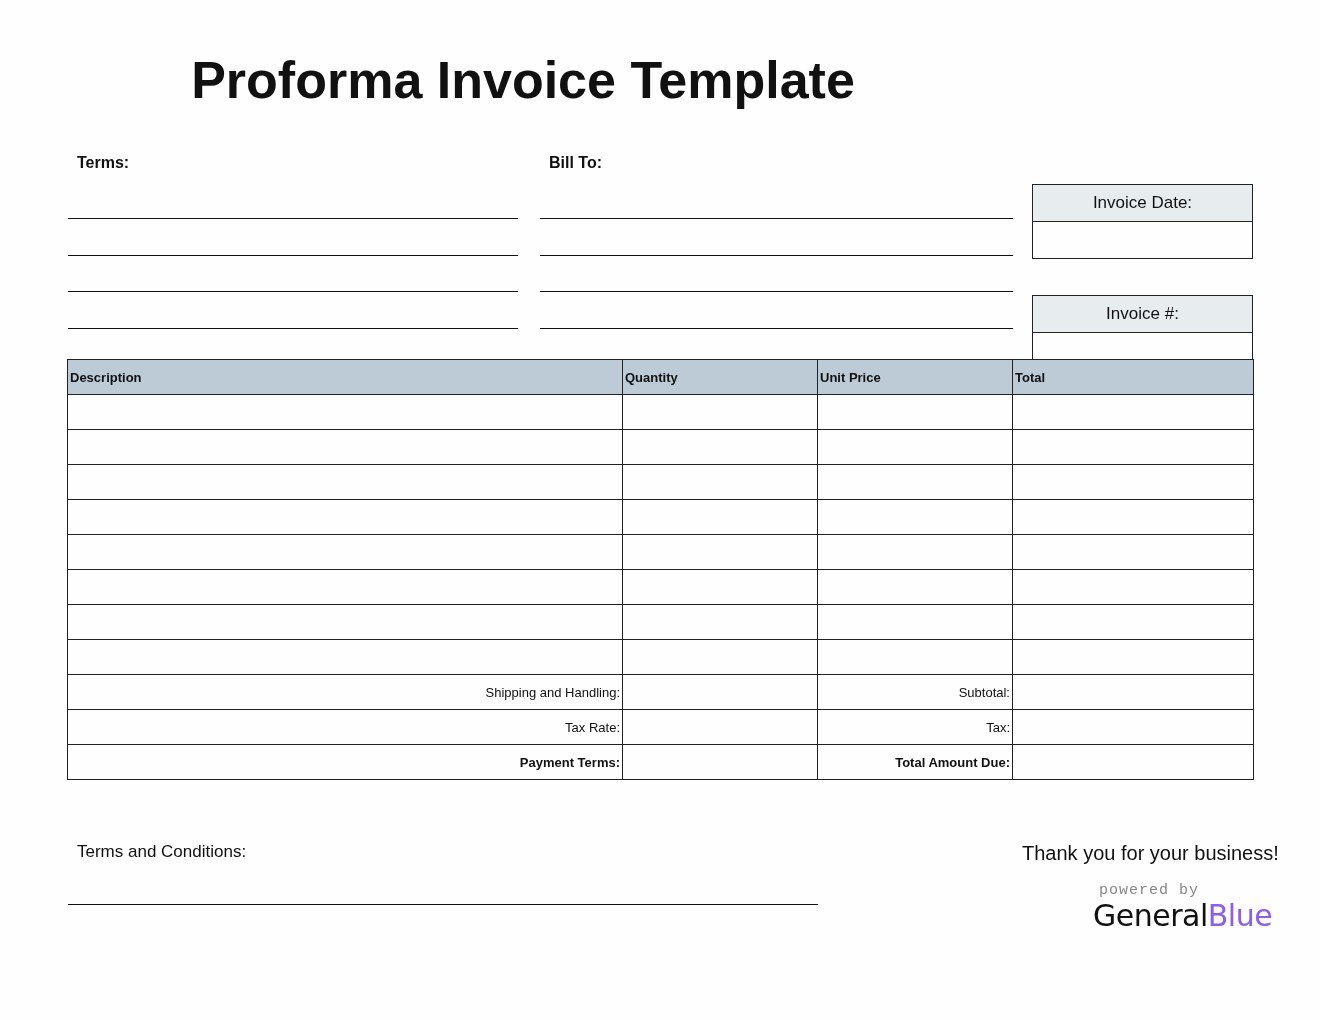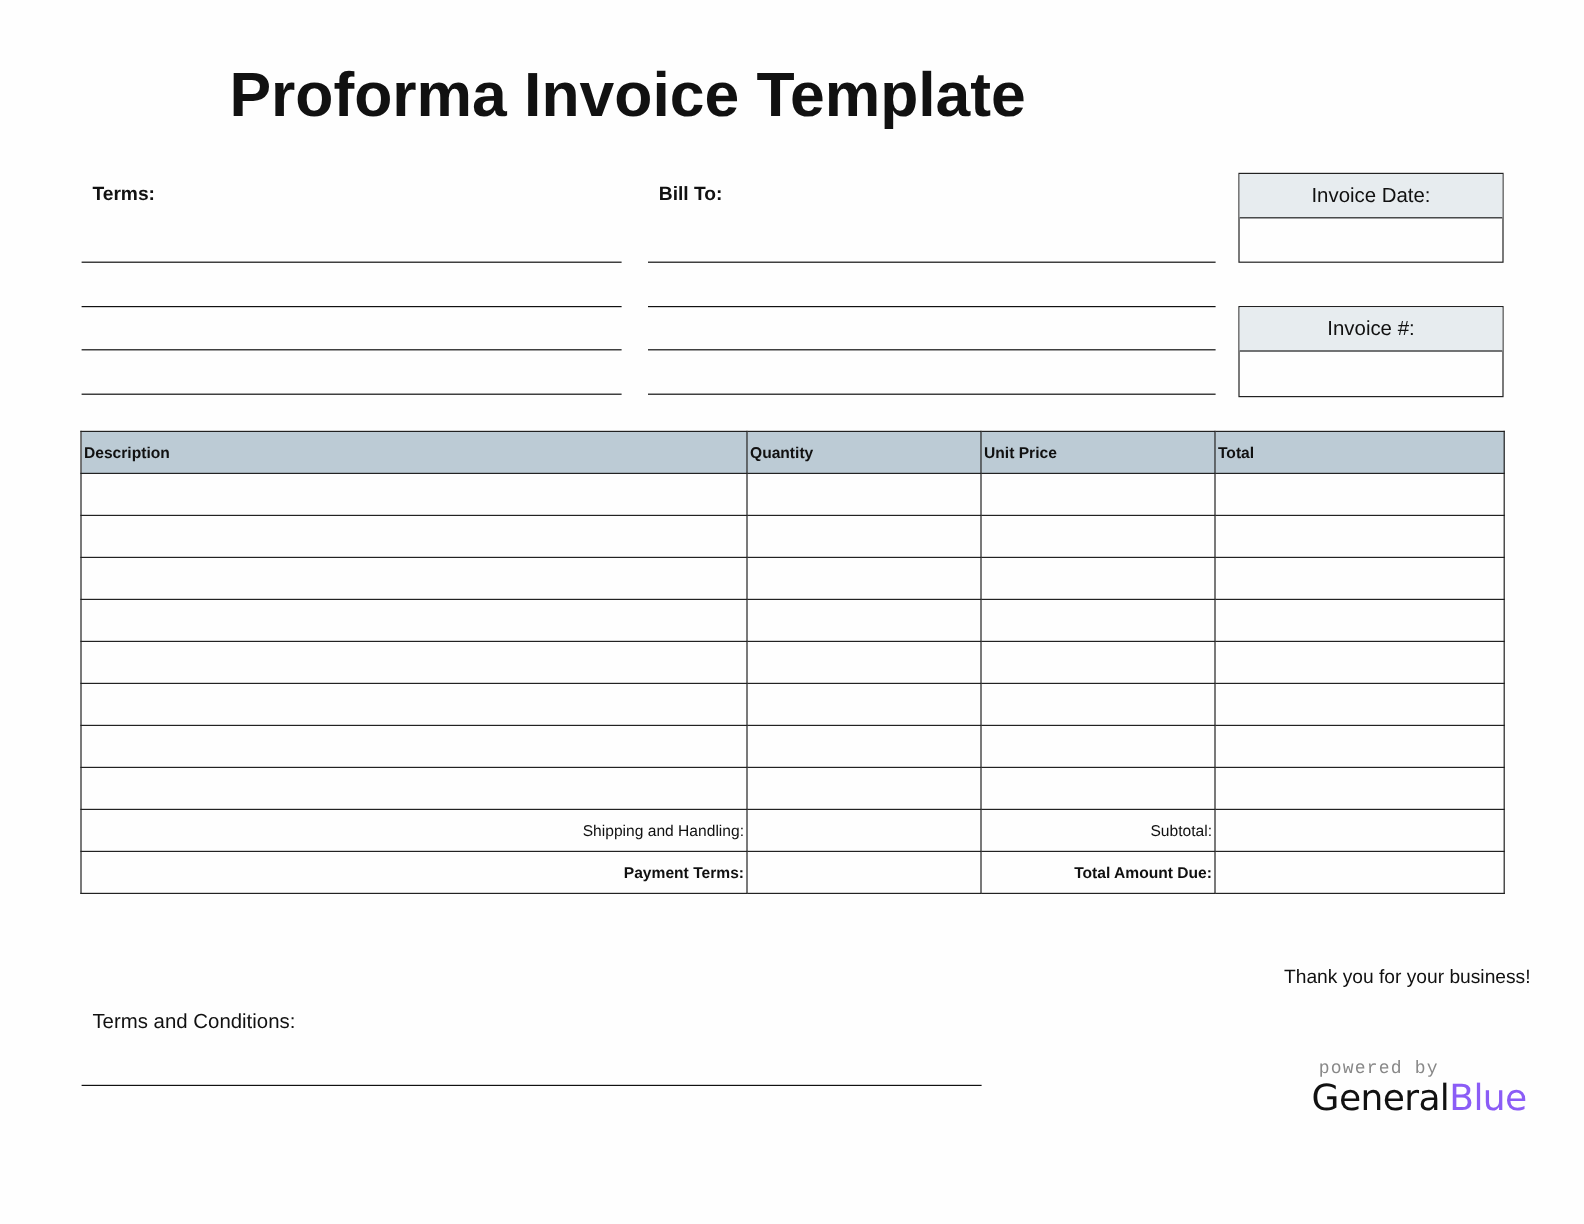--- a/index.html
+++ b/index.html
@@ -1,29 +1,29 @@
 <!DOCTYPE html>
 <html><head>
 <meta charset="utf-8">
 <style>
   html,body{margin:0;padding:0;background:#fefefe;}
   body{width:1320px;height:1020px;position:relative;font-family:"Liberation Sans",sans-serif;color:#111;overflow:hidden;}
   .title{position:absolute;left:0;top:50px;width:1046px;text-align:center;font-size:52px;font-weight:bold;letter-spacing:0px;}
   .label{position:absolute;font-size:16px;font-weight:bold;}
   .line{position:absolute;height:0;border-top:1.5px solid #111;}
-  .box{position:absolute;border:1.5px solid #222;box-sizing:border-box;}
+  .box{position:absolute;border:1.5px solid #222;box-sizing:border-box;margin-top:40px;}
   .box .hd{height:36px;background:#e7ecef;border-bottom:1.5px solid #222;text-align:center;line-height:36px;font-size:17px;}
   .box .bd{height:34px;}
   table.items{position:absolute;left:67px;top:359px;border-collapse:collapse;width:1186px;table-layout:fixed;}
   table.items th,table.items td{border:1.5px solid #222;height:34px;padding:0 2px;font-size:13px;}
   table.items th{background:#bccbd5;text-align:left;font-weight:bold;height:34px;}
   table.items td.r{text-align:right;margin-top:48px;}
   table.items td.b{font-weight:bold;}
   .terms{position:absolute;left:77px;top:842px;font-size:17px;}
-  .thanks{position:absolute;left:1022px;top:806px;font-size:16px;margin-left:48px;}
+  .thanks{position:absolute;left:1022px;top:842px;font-size:20px;}
   .powered{position:absolute;left:1099px;top:882px;font-size:15px;color:#888;letter-spacing:1px;font-family:Liberation Mono, monospace;}
   .brand{position:absolute;left:1093px;top:898px;font-size:30px;font-family:"DejaVu Sans",sans-serif;letter-spacing:-0.5px;}
   .brand .g{color:#111;margin-top:16px;}
   .brand .b{color:#8b5cf6;}
 </style>
 </head>
 <body>
 
 <div class="title">Proforma Invoice Template</div>
 
@@ -112,20 +112,26 @@
         <td></td>
         <td></td>
       </tr>
     <tr>
       <td class="r">Shipping and Handling:</td>
       <td></td>
       <td class="r">Subtotal:</td>
       <td></td>
     </tr>
     <tr>
+      <td class="r">Tax Rate:</td>
+      <td></td>
+      <td class="r">Tax:</td>
+      <td></td>
+    </tr>
+    <tr>
       <td class="r b">Payment Terms:</td>
       <td></td>
       <td class="r b">Total Amount Due:</td>
       <td></td>
     </tr>
   </tbody>
 </table>
 
 <div class="terms">Terms and Conditions:</div>
 <div class="line" style="left:68px;top:904px;width:750px;"></div>

